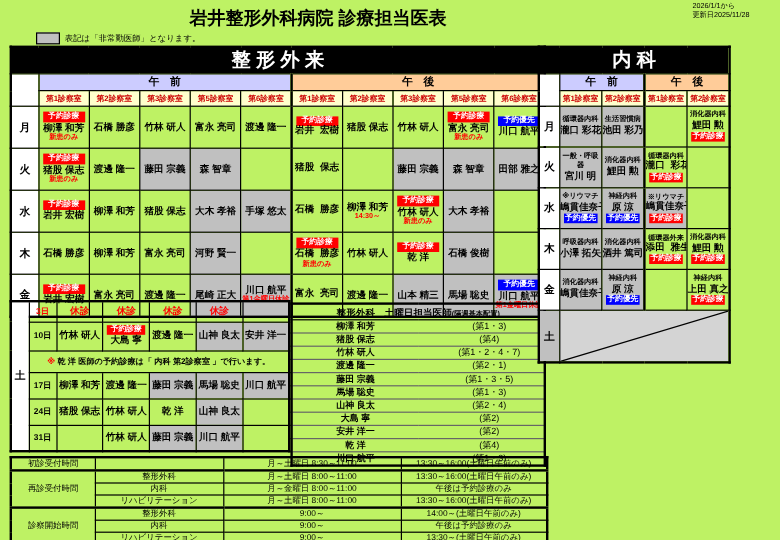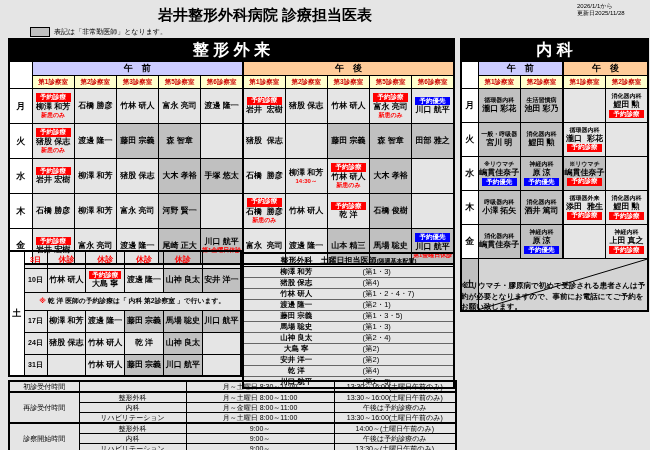--- a/index.html
+++ b/index.html
@@ -1,17 +1,17 @@
 <!DOCTYPE html>
 <html><head>
 <meta charset="utf-8">
 <style>
   html,body{margin:0;padding:0;background:#fff;}
   body{font-family:"Liberation Sans","DejaVu Sans",sans-serif;}
-  .page{position:relative;width:650px;height:450px;background:#e5e5e5;overflow:hidden;}
+  .page{position:relative;width:650px;height:450px;background:#bef264;overflow:hidden;}
   .title{position:absolute;top:6px;left:0;width:530px;text-align:center;font-size:15px;font-weight:bold;color:#000;}
   .dates{position:absolute;top:3px;left:577px;width:72px;font-size:6px;line-height:7px;color:#000;}
   .legend{position:absolute;top:27px;left:30px;display:flex;align-items:center;gap:4px;}
   .legend-box{display:inline-block;width:18px;height:8px;background:#c0c0c0;border:1px solid #000;}
   .legend-text{font-size:7px;color:#000;}
 
   table.sched{border-collapse:collapse;table-layout:fixed;position:absolute;border:2px solid #000;}
   table.sched th,table.sched td{border:1px solid #000;padding:0;text-align:center;vertical-align:middle;overflow:hidden;}
   .section-bar{background:#000;color:#fff;font-weight:bold;font-size:16px;height:14px;}
   .band-am{background:#ccccff;font-weight:bold;font-size:9px;height:11px;}
@@ -32,21 +32,21 @@
   .spec{display:block;font-size:6px;font-weight:bold;line-height:7px;color:#000;}
   .cnote{display:block;font-size:6px;font-weight:bold;line-height:7px;color:#ff0000;white-space:nowrap;}
   .date-lbl{font-size:7px;font-weight:bold;}
   .date-lbl.red{color:#ff0000;}
   .sat-note-cell{font-size:6.8px;font-weight:bold;text-align:center;}
   .sat-note-cell .mk{color:#ff0000;}
   #duty-table{position:absolute;left:242px;top:252px;width:213px;border-collapse:collapse;table-layout:fixed;border:2px solid #000;}
   #duty-table th{border-bottom:1px solid #000;font-size:8px;font-weight:bold;height:12px;padding:0;text-align:center;}
   #duty-table td{border-top:1px solid #666;font-size:7.5px;height:10px;padding:0;}
   #duty-table td.dn{width:95px;text-align:center;font-weight:bold;}
-  #duty-table td.dw{text-align:left;padding-left:14px;}
+  #duty-table td.dw{text-align:center;padding-left:14px;}
   .duty-suffix{font-size:6px;font-weight:bold;}
   td.diag{background:#d4d4d4;padding:0;}
   td.diag svg{display:block;width:100%;height:100%;}
   #naika-note{position:absolute;left:461px;top:281px;width:187px;font-size:7.5px;font-weight:bold;line-height:10.5px;color:#000;text-align:left;}
   #hours-table{position:absolute;left:8px;top:380px;width:447px;border-collapse:collapse;table-layout:fixed;border:2px solid #000;}
   #hours-table td{border:1px solid #000;font-size:7px;padding:0;text-align:center;height:8px;line-height:9px;}
   #hours-table tr.grp td{border-top:2px solid #000;}
 </style>
 </head>
 <body>
@@ -560,21 +560,21 @@
           <td class="dn">乾 洋</td>
           <td class="dw">(第4)</td>
         </tr>
         <tr>
           <td class="dn">川口 航平</td>
           <td class="dw">(第1・3)</td>
         </tr>
       </tbody>
   </table>
 
-  <table class="sched" id="naika-table" style="left:460px;top:38px;width:189px;">
+  <table class="sched" id="naika-table" style="left:448px;top:38px;width:161px;">
     <colgroup>
         <col style="width:17px">
       </colgroup>
     <thead>
       <tr>
           <th colspan="5" class="section-bar">内 科</th>
         </tr>
       <tr>
         <td class="corner" rowspan="2"></td>
         <th colspan="2" class="band-am">午　前</th>
@@ -724,21 +724,20 @@
           <th class="day-th gray">土</th>
           <td class="diag " colspan="4">
             <svg viewBox="0 0 100 30" preserveAspectRatio="none">
               <line x1="0" y1="30" x2="100" y2="0" stroke="#000" stroke-width="1" vector-effect="non-scaling-stroke"></line>
             </svg>
           </td>
         </tr>
       </tbody>
   </table>
 
-  <div id="naika-note">※ リウマチ・膠原病で初めて受診される患者さんは予約が必要となりますので、事前にお電話にてご予約をお願い致します。</div>
 
   <table id="hours-table">
     <colgroup>
         <col style="width:70px">
         <col style="width:107px">
         <col style="width:148px">
         <col style="width:122px">
       </colgroup>
     <tbody id="hours-body">
         <tr>

